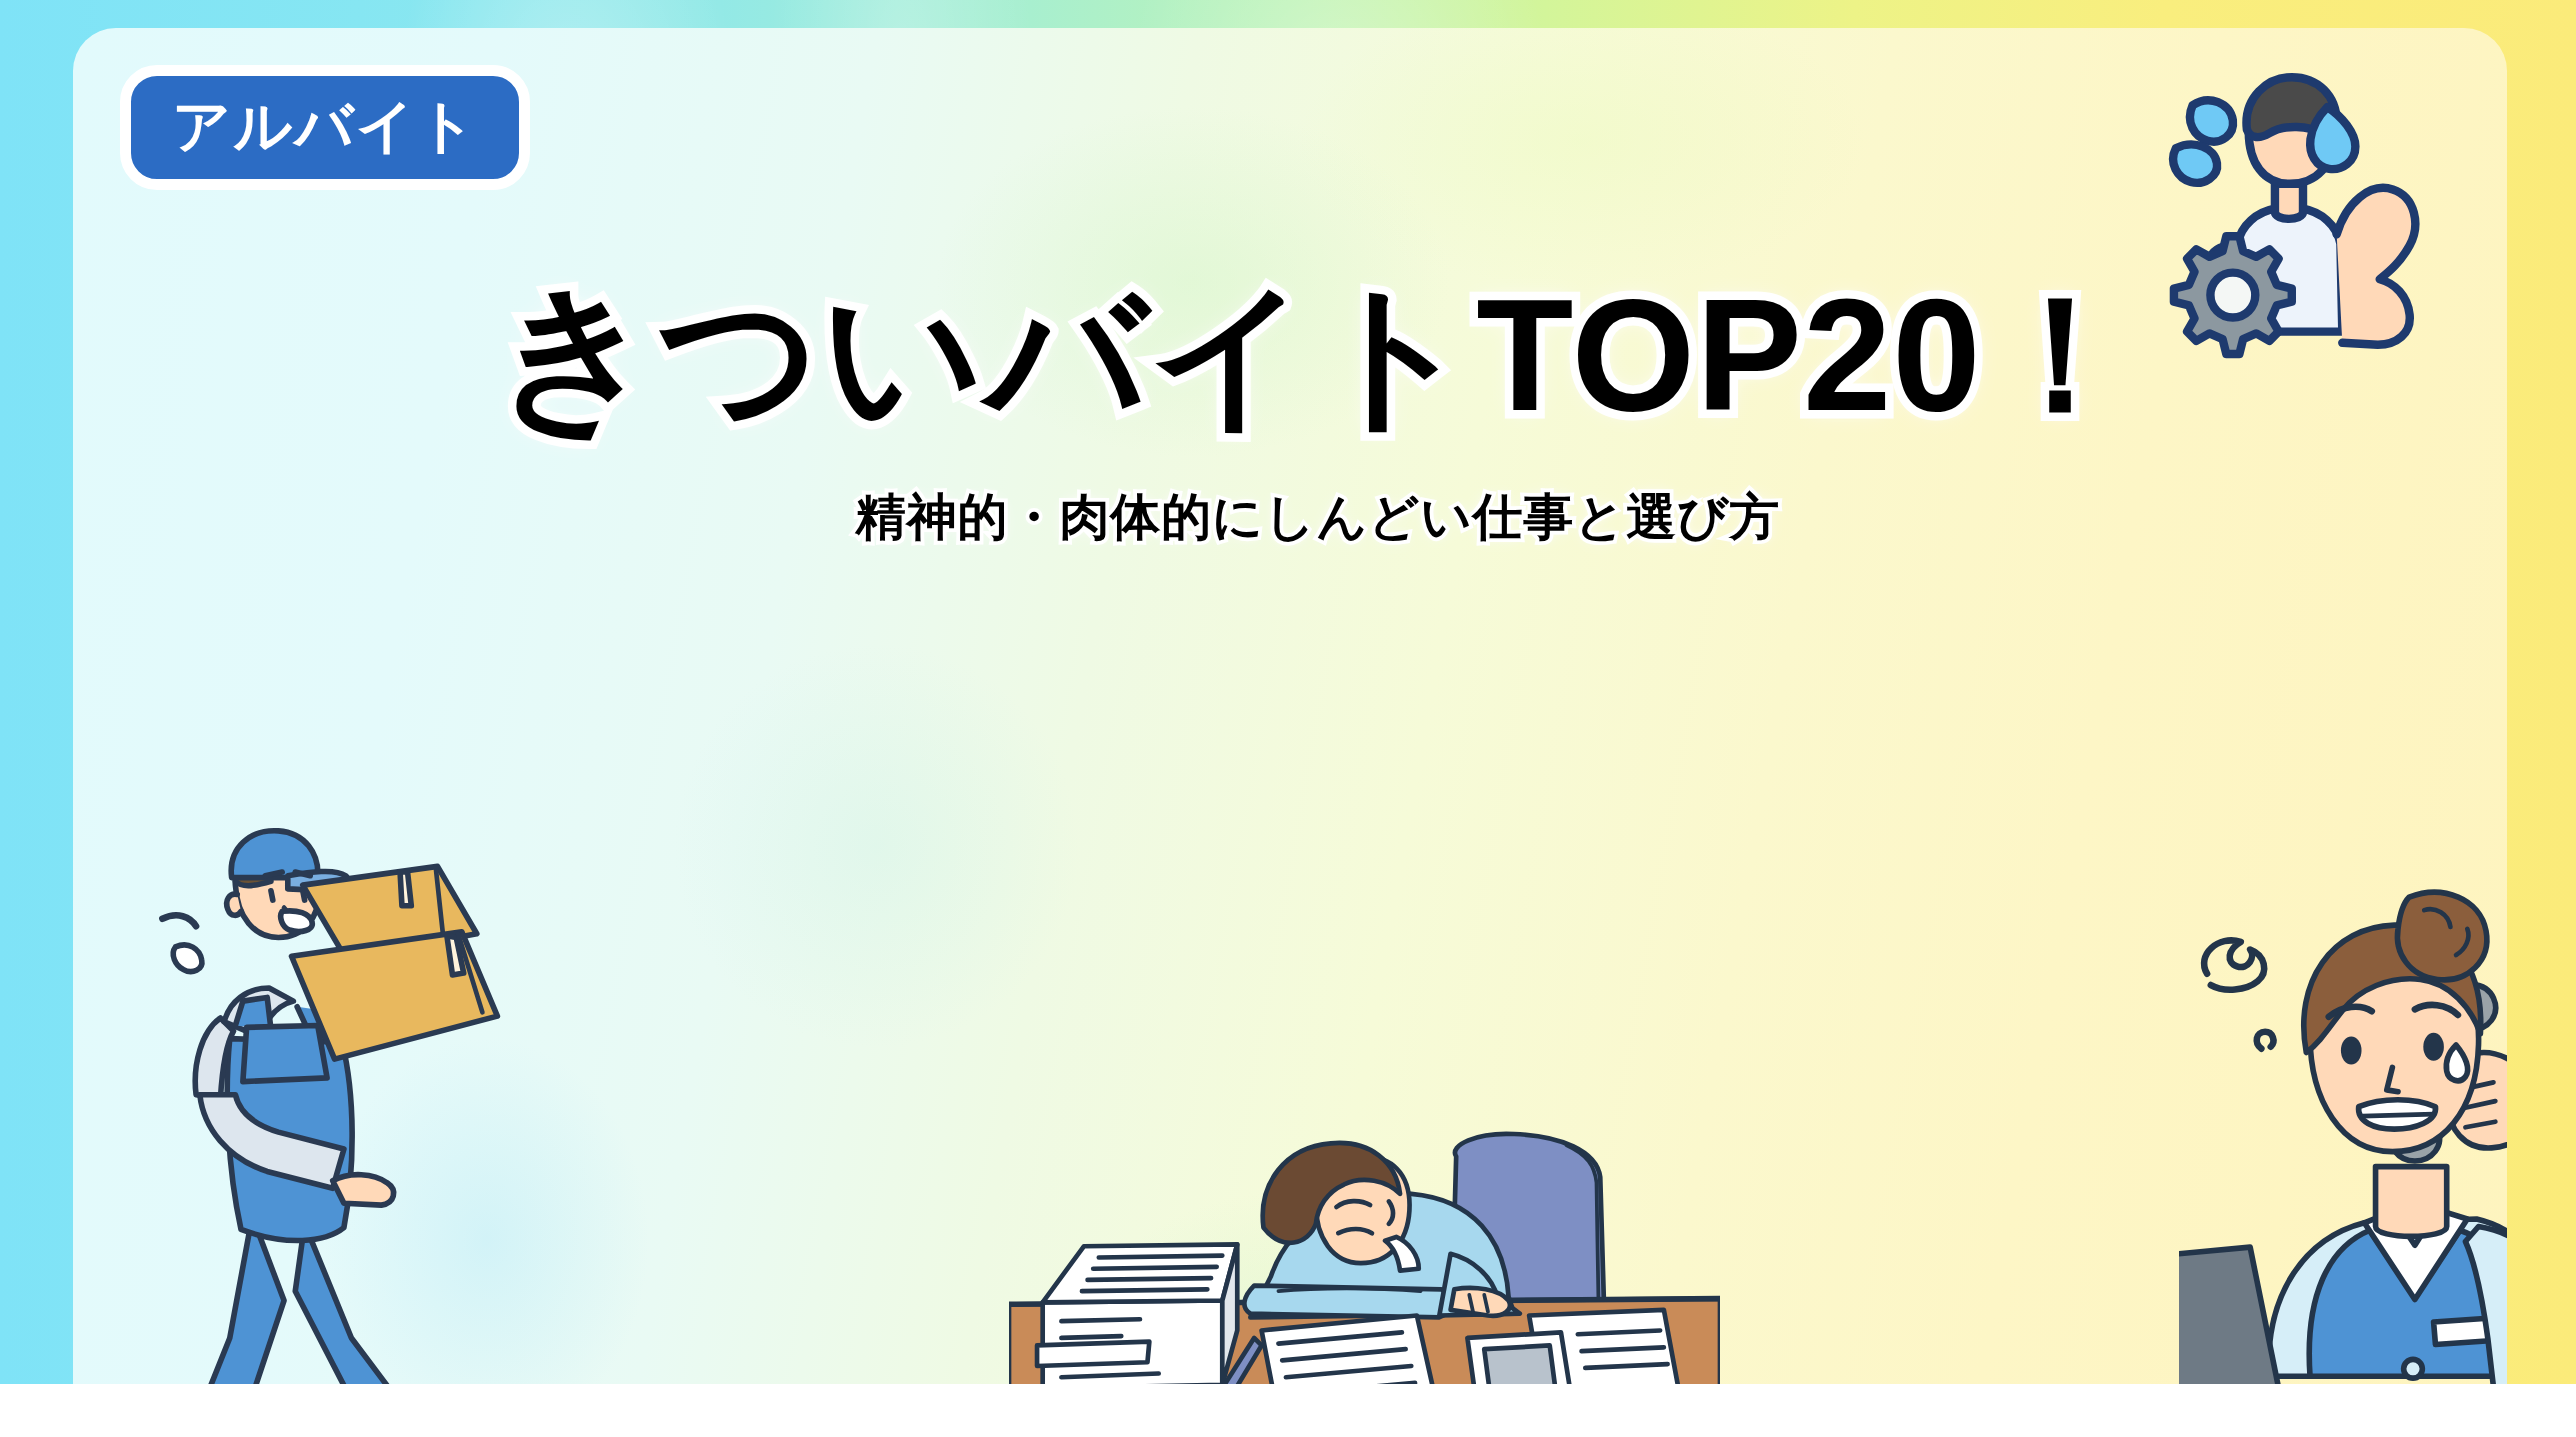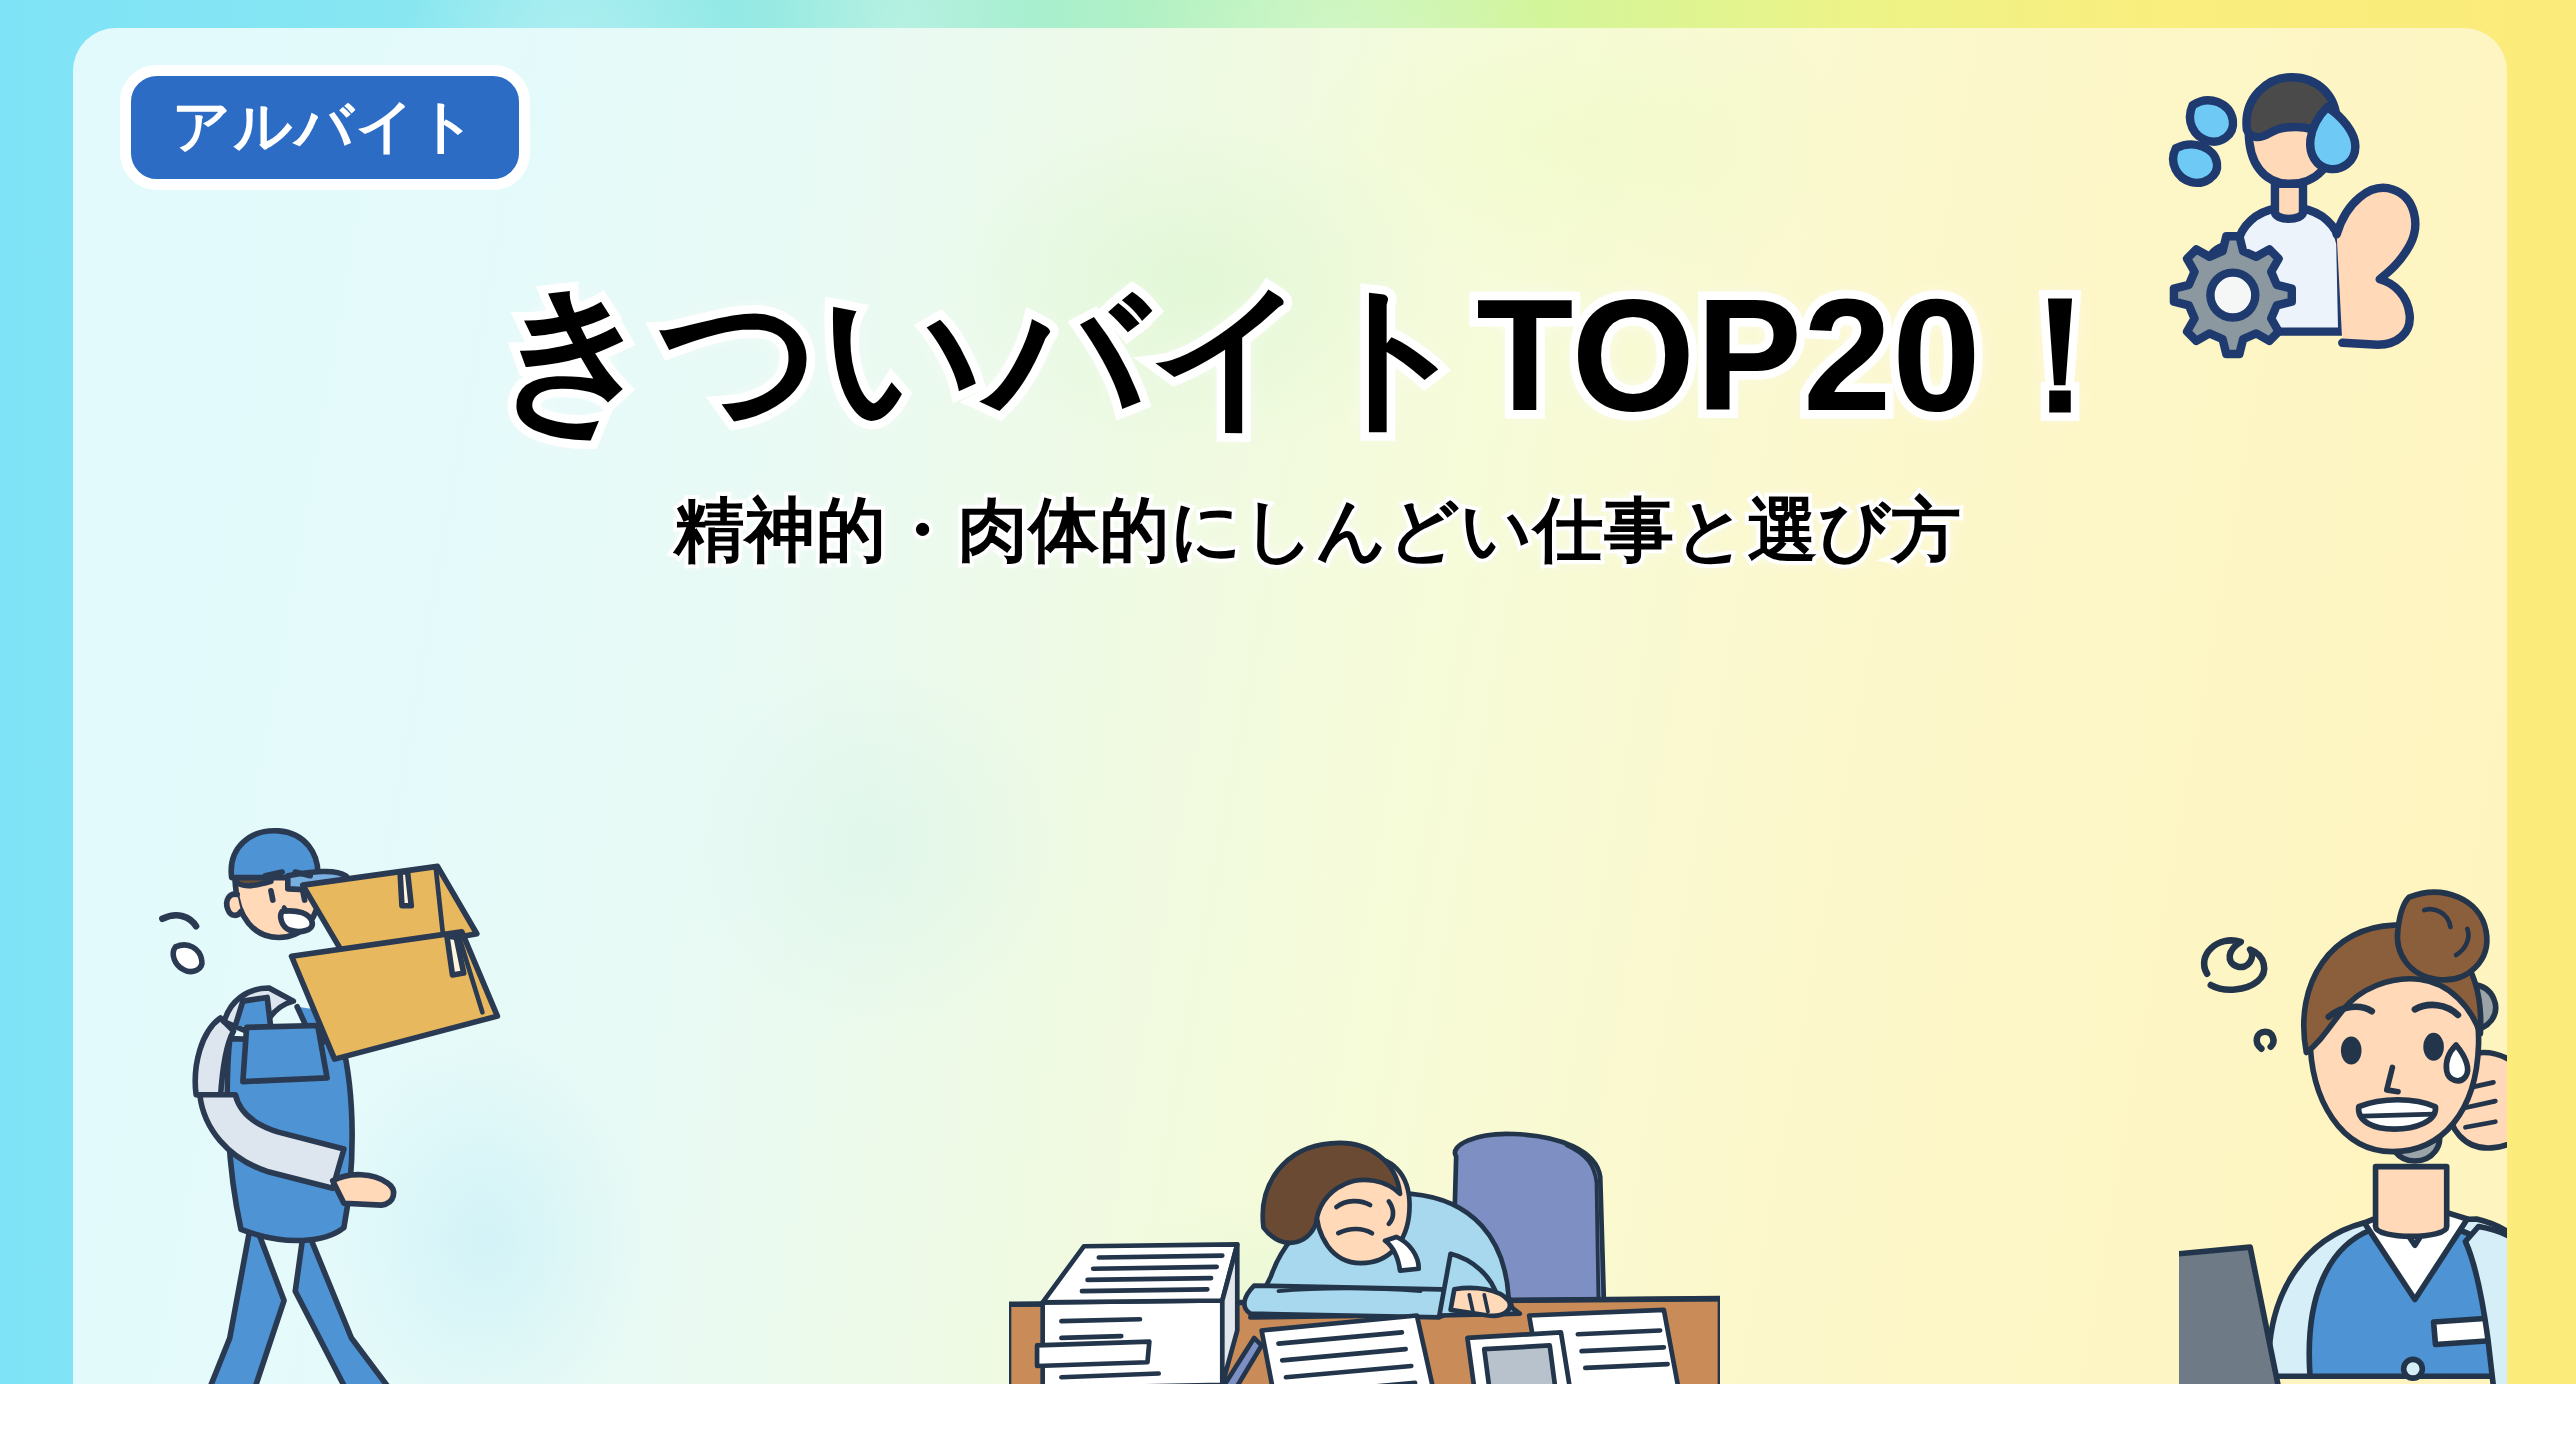--- a/index.html
+++ b/index.html
@@ -124,21 +124,21 @@
     white-space: nowrap;
     -webkit-text-stroke: 17px #FFFFFF;
     paint-order: stroke fill;
     text-shadow:
        0 0 13px rgba(255,255,255,.95),
        0 0 24px rgba(255,255,255,.75);
   }
   #subtitle {
     display: block;
     margin-top: 34px;
-    font-size: 70px;
+    font-size: 50px;
     font-weight: 800;
     color: #000000;
     letter-spacing: 0.9px;
     white-space: nowrap;
     -webkit-text-stroke: 7.5px #FFFFFF;
     paint-order: stroke fill;
     text-shadow:
        0 0 9.4px rgba(255,255,255,.9),
        0 0 17px rgba(255,255,255,.6);
   }

